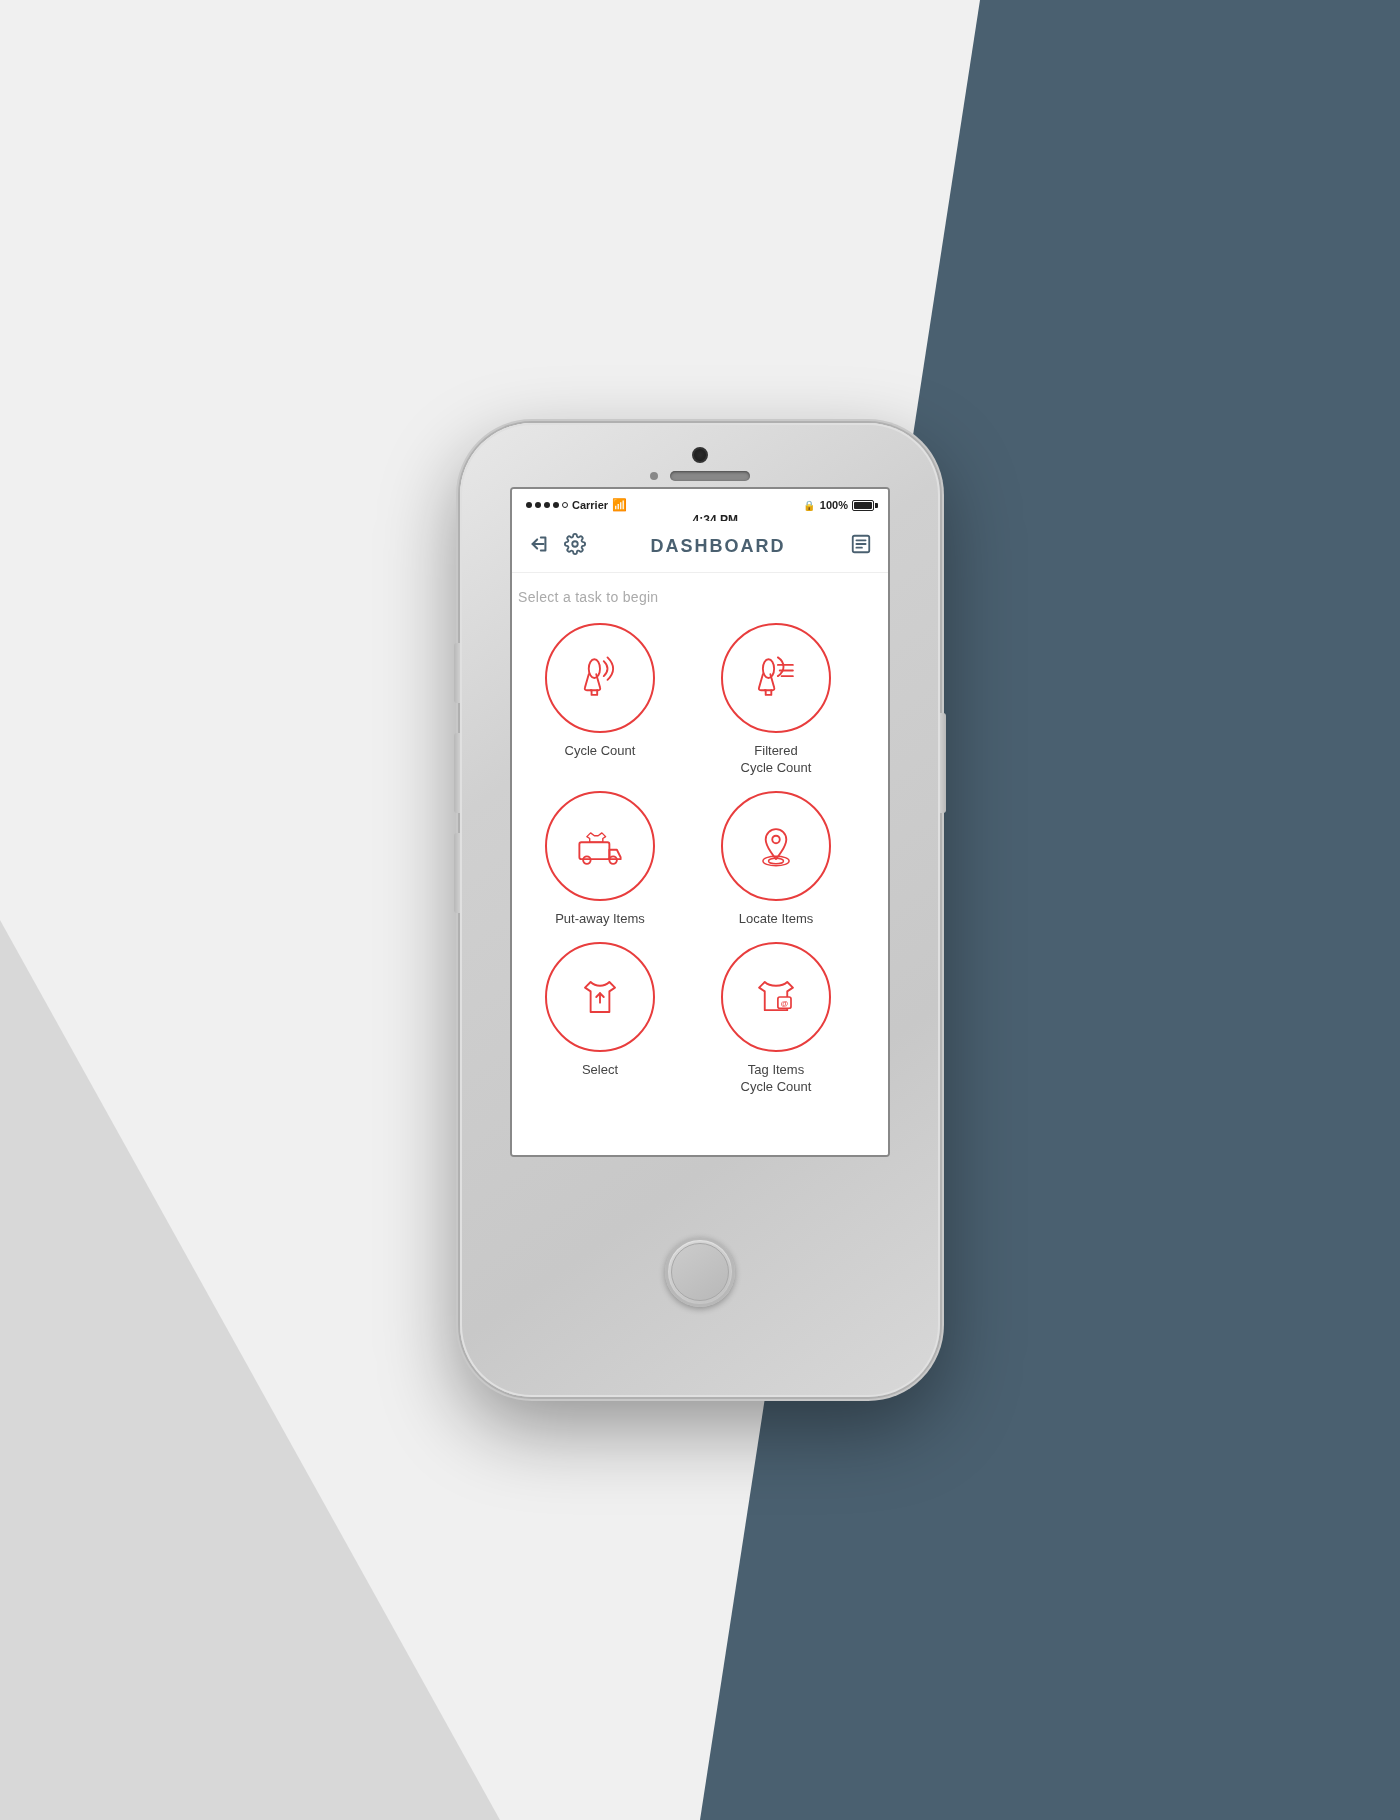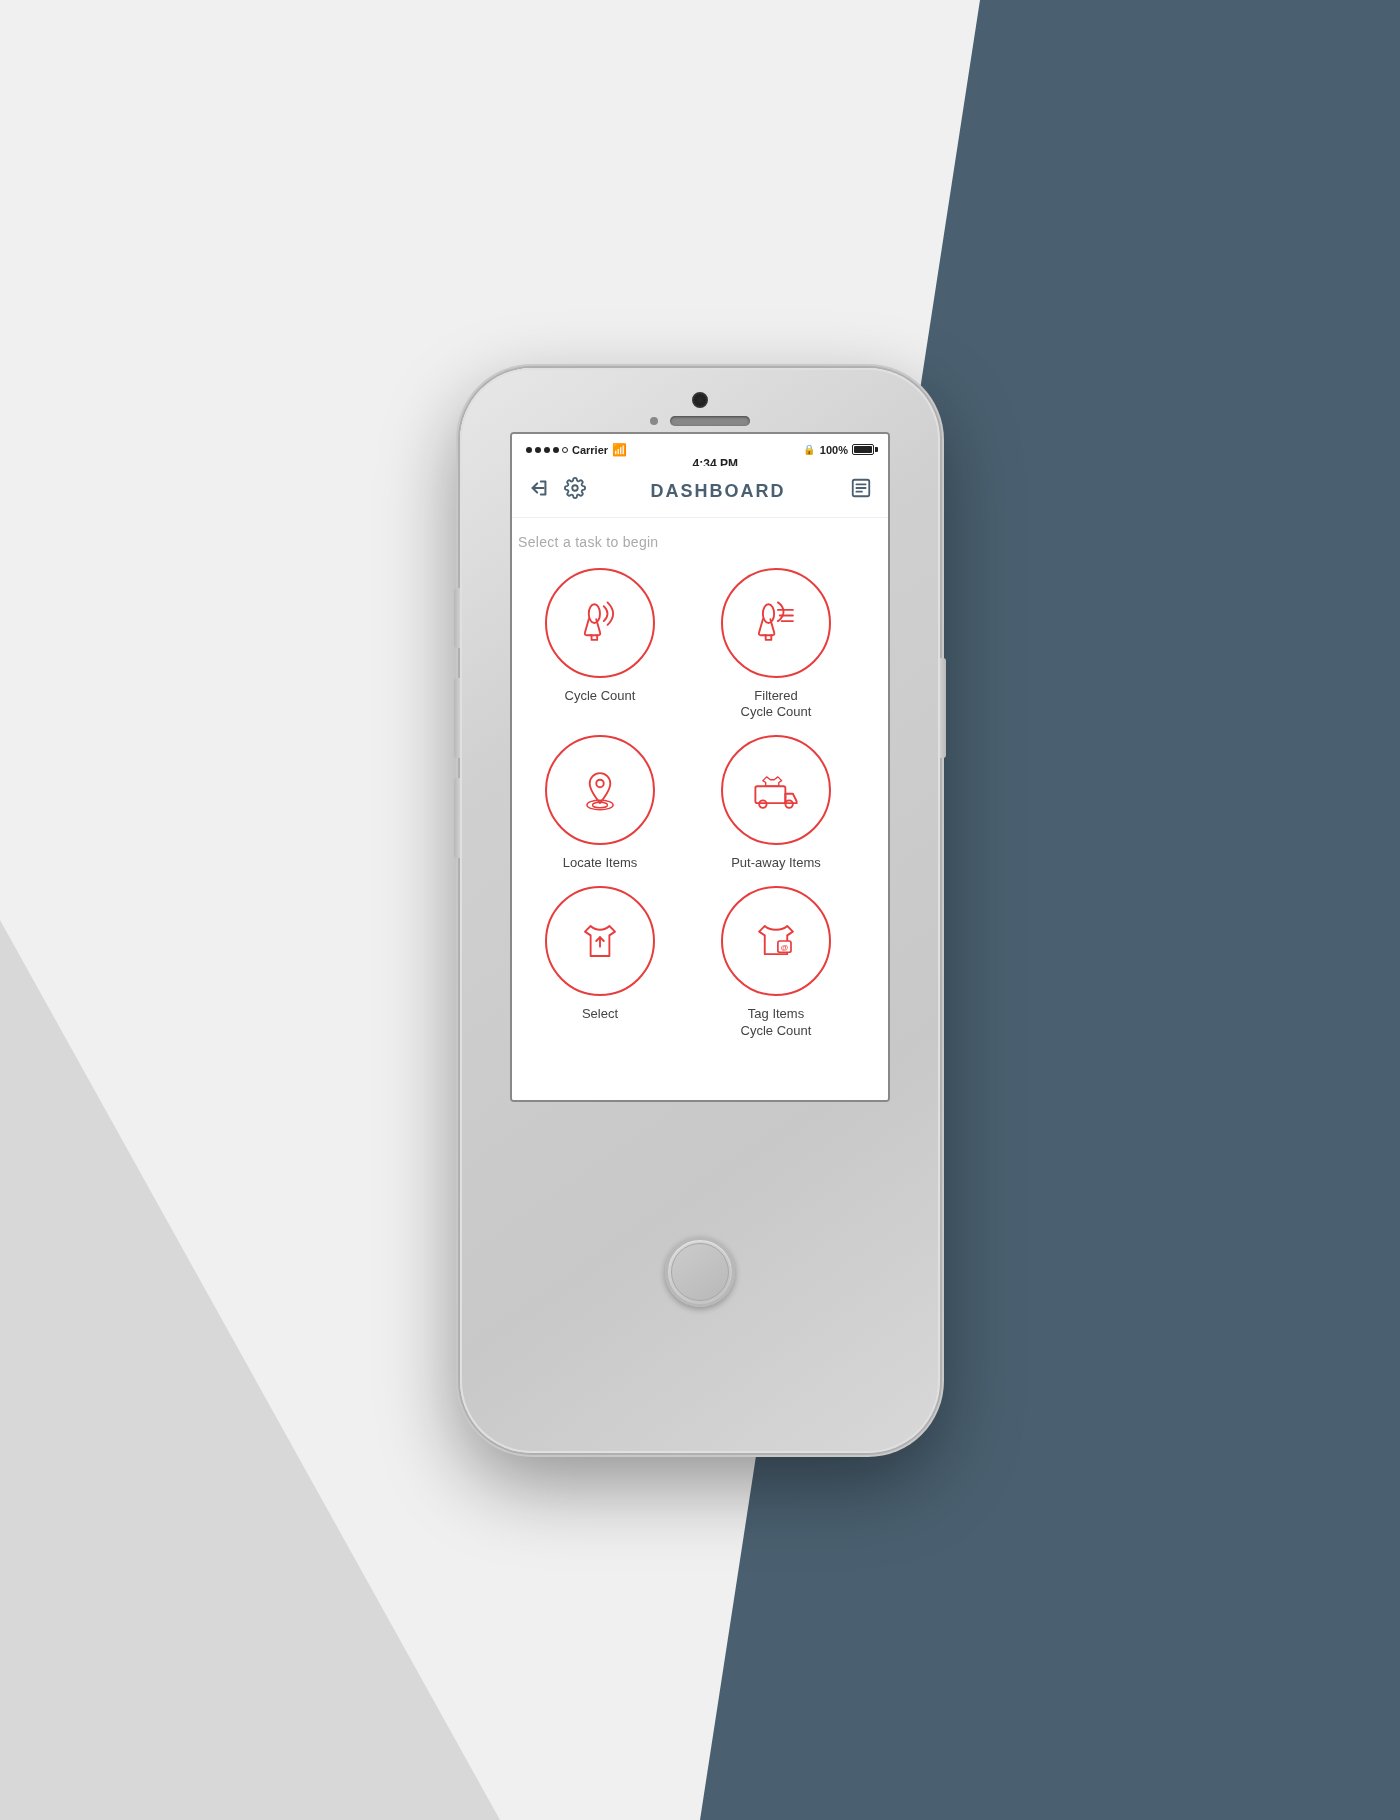--- a/index.html
+++ b/index.html
@@ -27,21 +27,21 @@
       bottom: 0; left: 0;
       width: 500px; height: 900px;
       background: #d8d8d8;
       clip-path: polygon(0 100%, 100% 100%, 0 0);
     }
 
     
     .phone-outer {
       position: relative;
       width: 480px;
-      height: 1085px;
+      height: 974px;
       background: linear-gradient(145deg, #e8e8e8 0%, #d0d0d0 30%, #c8c8c8 70%, #d8d8d8 100%);
       border-radius: 72px;
       box-shadow:
         0 0 0 2px #b0b0b0,
         0 0 0 4px #c8c8c8,
         0 30px 80px rgba(0,0,0,0.4),
         inset 0 0 0 2px #e0e0e0;
       display: flex;
       flex-direction: column;
       align-items: center;
@@ -380,44 +380,44 @@
               <path d="M34 10 Q40 14 40 20 Q40 26 34 30" stroke="#e83d3d" stroke-width="2" fill="none"></path>
             </svg>
           </div>
           <span class="task-label">Filtered<br>Cycle Count</span>
         </div>
 
         <div class="task-item">
           <div class="task-circle">
             <svg viewBox="0 0 64 64" fill="none" stroke="#e83d3d" stroke-width="2.2" stroke-linecap="round" stroke-linejoin="round">
 
+              <rect x="10" y="28" width="32" height="18" rx="2" stroke="#e83d3d" stroke-width="2"></rect>
+              <path d="M42 36 L50 36 L54 44 L54 46 L42 46 Z" stroke="#e83d3d" stroke-width="2" fill="none"></path>
+
+              <circle cx="18" cy="47" r="4" stroke="#e83d3d" stroke-width="2"></circle>
+              <circle cx="46" cy="47" r="4" stroke="#e83d3d" stroke-width="2"></circle>
+
+              <path d="M18 22 L22 18 L26 21 L30 21 L34 18 L38 22 L35 24 L35 28 L21 28 L21 24 Z" stroke="#e83d3d" stroke-width="1.5" fill="none"></path>
+            </svg>
+          </div>
+          <span class="task-label">Put-away Items</span>
+        </div>
+
+        <div class="task-item">
+          <div class="task-circle">
+            <svg viewBox="0 0 64 64" fill="none" stroke="#e83d3d" stroke-width="2.2" stroke-linecap="round" stroke-linejoin="round">
+
               <path d="M32 14 C26 14 21 19 21 25 C21 33 32 46 32 46 C32 46 43 33 43 25 C43 19 38 14 32 14 Z" stroke="#e83d3d" stroke-width="2" fill="none"></path>
               <circle cx="32" cy="25" r="4" stroke="#e83d3d" stroke-width="2"></circle>
 
               <ellipse cx="32" cy="48" rx="8" ry="3" stroke="#e83d3d" stroke-width="1.5"></ellipse>
               <ellipse cx="32" cy="48" rx="14" ry="5" stroke="#e83d3d" stroke-width="1.5"></ellipse>
             </svg>
           </div>
           <span class="task-label">Locate Items</span>
-        </div>
-
-        <div class="task-item">
-          <div class="task-circle">
-            <svg viewBox="0 0 64 64" fill="none" stroke="#e83d3d" stroke-width="2.2" stroke-linecap="round" stroke-linejoin="round">
-
-              <rect x="10" y="28" width="32" height="18" rx="2" stroke="#e83d3d" stroke-width="2"></rect>
-              <path d="M42 36 L50 36 L54 44 L54 46 L42 46 Z" stroke="#e83d3d" stroke-width="2" fill="none"></path>
-
-              <circle cx="18" cy="47" r="4" stroke="#e83d3d" stroke-width="2"></circle>
-              <circle cx="46" cy="47" r="4" stroke="#e83d3d" stroke-width="2"></circle>
-
-              <path d="M18 22 L22 18 L26 21 L30 21 L34 18 L38 22 L35 24 L35 28 L21 28 L21 24 Z" stroke="#e83d3d" stroke-width="1.5" fill="none"></path>
-            </svg>
-          </div>
-          <span class="task-label">Put-away Items</span>
         </div>
 
         <div class="task-item">
           <div class="task-circle">
             <svg viewBox="0 0 64 64" fill="none" stroke="#e83d3d" stroke-width="2.2" stroke-linecap="round" stroke-linejoin="round">
 
               <path d="M22 16 L16 22 L22 26 L22 48 L42 48 L42 26 L48 22 L42 16 Q38 20 32 20 Q26 20 22 16 Z" stroke="#e83d3d" stroke-width="2" fill="none"></path>
 
               <line x1="32" y1="38" x2="32" y2="28" stroke="#e83d3d" stroke-width="2"></line>
               <polyline points="28,32 32,28 36,32" stroke="#e83d3d" stroke-width="2"></polyline>

